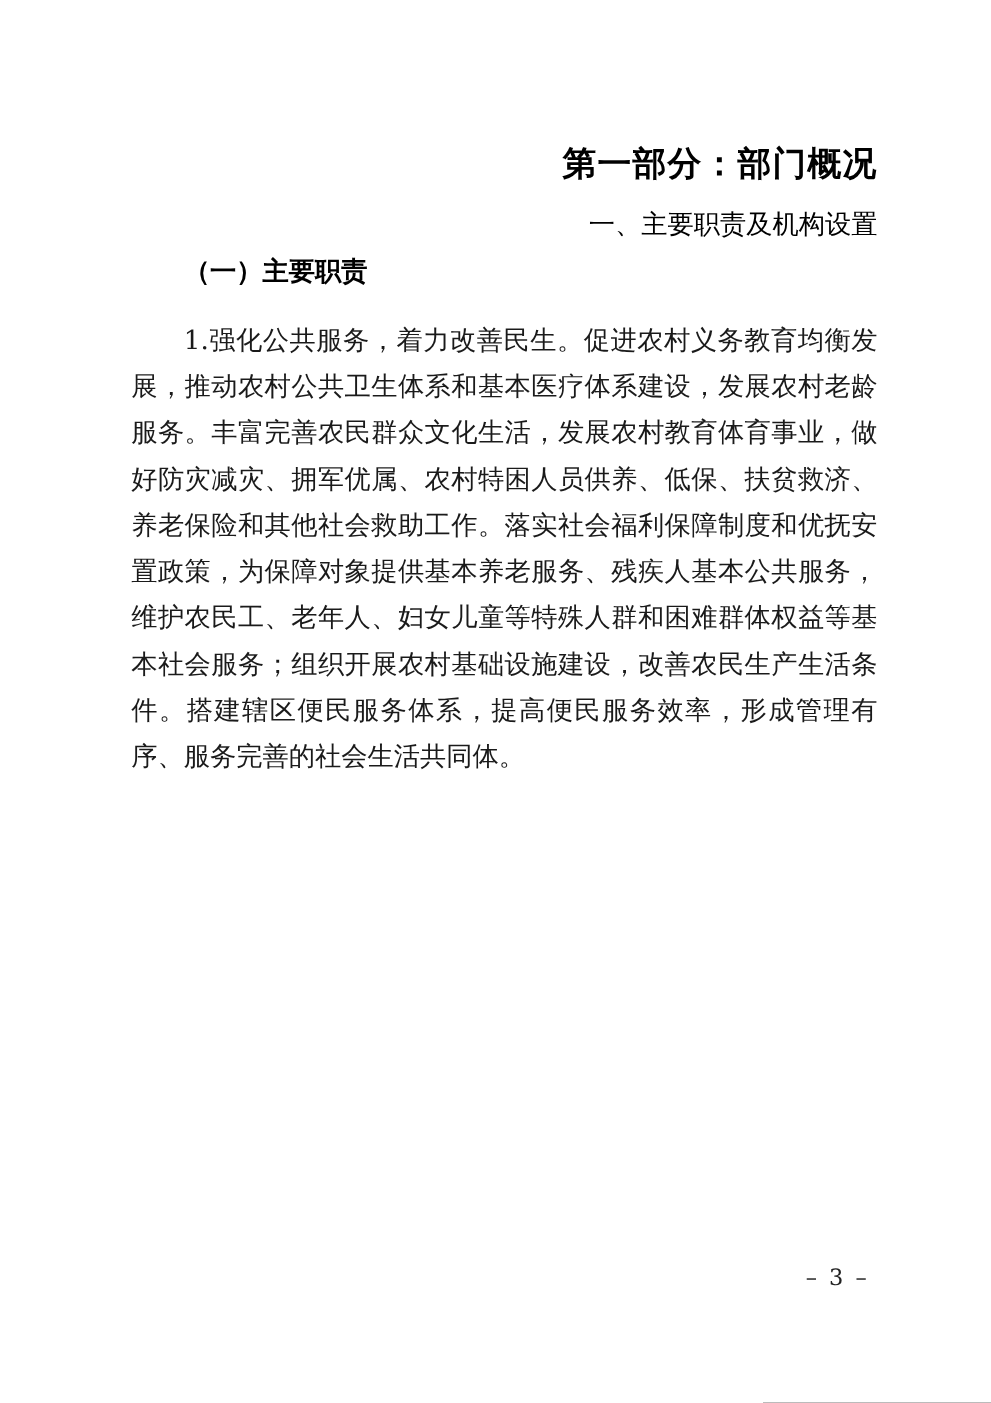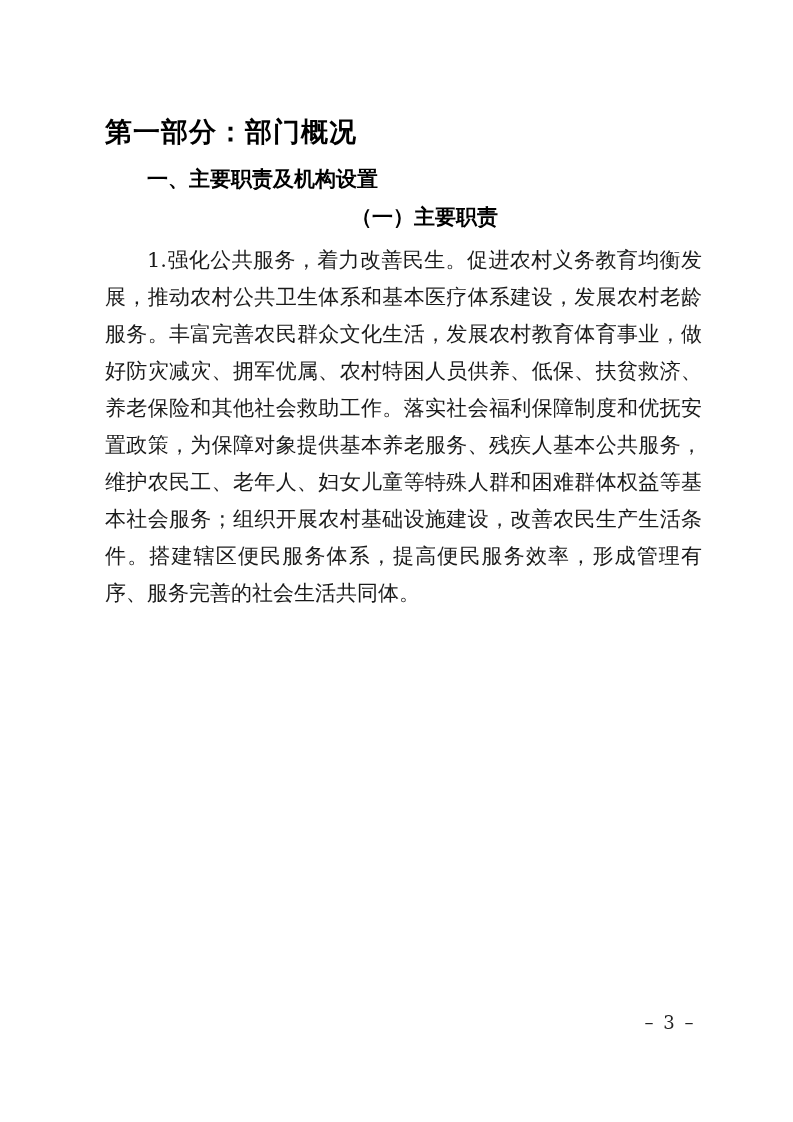--- a/index.html
+++ b/index.html
@@ -19,44 +19,44 @@
   }
   .content {
     position: absolute;
     left: 105px;
     top: 114px;
     width: 597px;
   }
   .doc-title {
     font-size: 27px;
     font-weight: bold;
-    text-align: left;
+    text-align: right;
     line-height: 36px;
     margin: 0 0 10px 0;
     letter-spacing: 1px;
     color: #000000;
   }
   .section-heading {
     font-size: 21px;
-    font-weight: bold;
+    font-weight: normal;
     font-family: "DejaVu Sans", "Liberation Sans", sans-serif;
     text-indent: 2em;
     line-height: 38px;
     margin: 0;
     color: #000000;
+    text-align: right;
   }
   .subsection-heading {
     font-size: 21px;
     font-weight: bold;
     font-family: "DejaVu Sans", "Liberation Sans", sans-serif;
     text-indent: 2em;
     line-height: 38px;
-    margin: 0 0 6px 0;
+    margin: 0 0 18px 0;
     color: #000000;
-    text-align: center;
   }
   .body-para {
     font-size: 21px;
     line-height: 37px;
     text-indent: 2em;
     text-align: justify;
     margin: 0;
     color: #1a1a1a;
   }
   .page-number {

